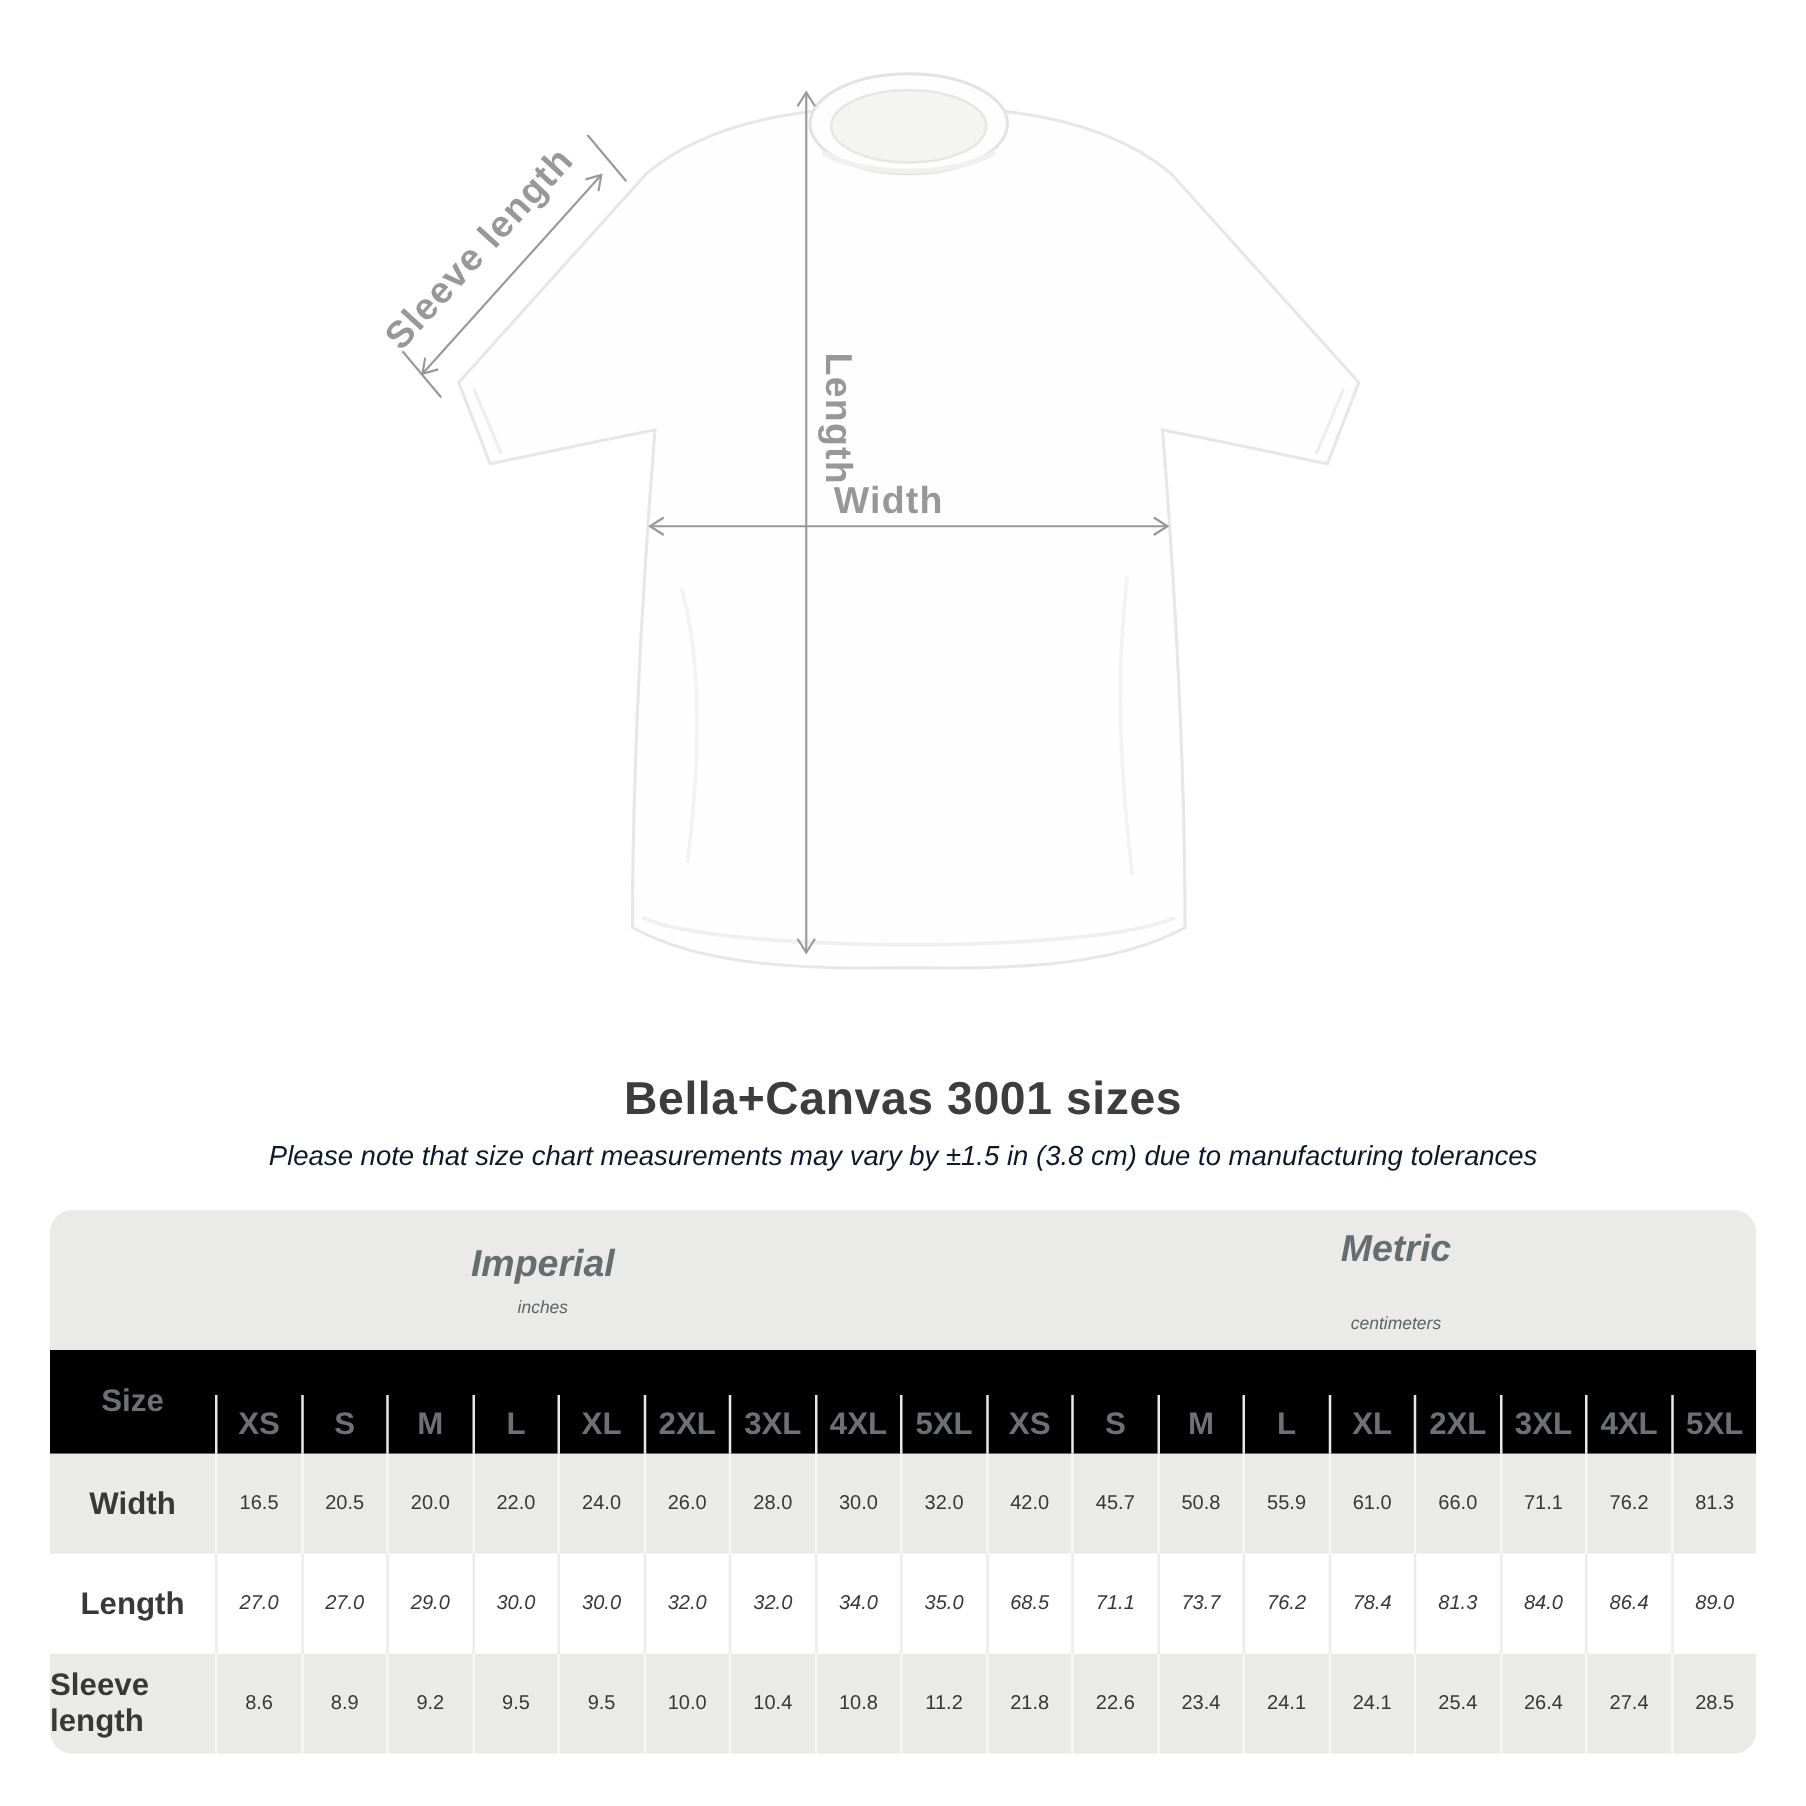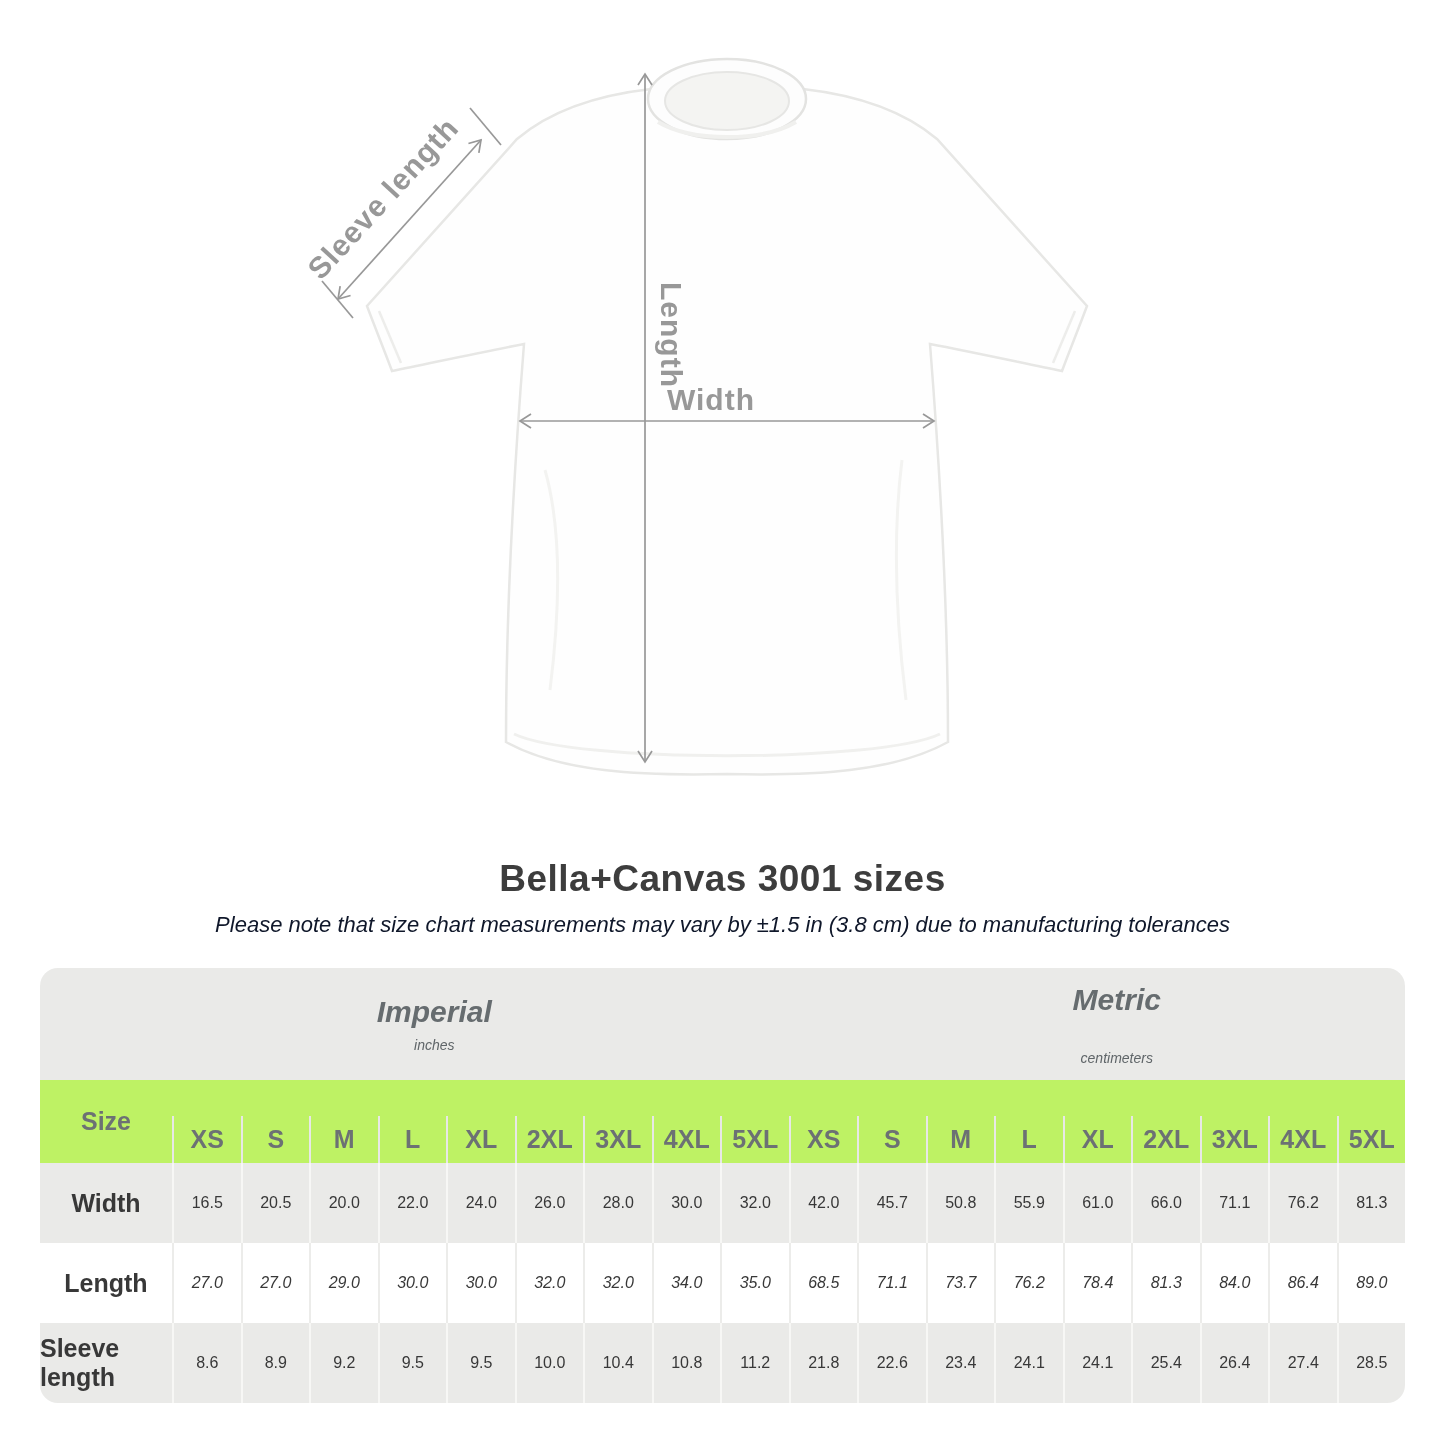--- a/index.html
+++ b/index.html
@@ -43,21 +43,21 @@
   .group-row { background:#eaeae8; height:112px; }
   .group-cell {
     display:flex; flex-direction:column; align-items:center; justify-content:center;padding-left:40px;
   }
   .group-imperial { grid-column:1 / span 10; }
   .group-metric  { grid-column:11 / span 9;gap:25px; }
   .group-title { font-size:30px; font-weight:bold; font-style:italic; color:#666c6f; }
   .group-unit  { font-size:14px; font-style:italic; color:#5f6568; margin-top:8px; }
 
   
-  .header-row { background:#bef264; height:83px; }
+  .header-row { background:#000000; height:83px; }
   .header-row .cell + .cell { border-left:2px solid #e8e8e6;margin-top:36px; }
   .header-row .gdiv { border-left-width:7px; }
   .size-cell, .label-cell { font-size:25px; font-weight:bold; color:#6c7174; }
 
   
   .data-row { height:80px; }
   .data-row .cell { font-size:16px; color:#383838; }
   .data-row .label-cell { font-size:25px; }
   .row-gray { background:#eaeae8; }
   .row-gray .cell + .cell { border-left:2px solid #f7f7f5; }

